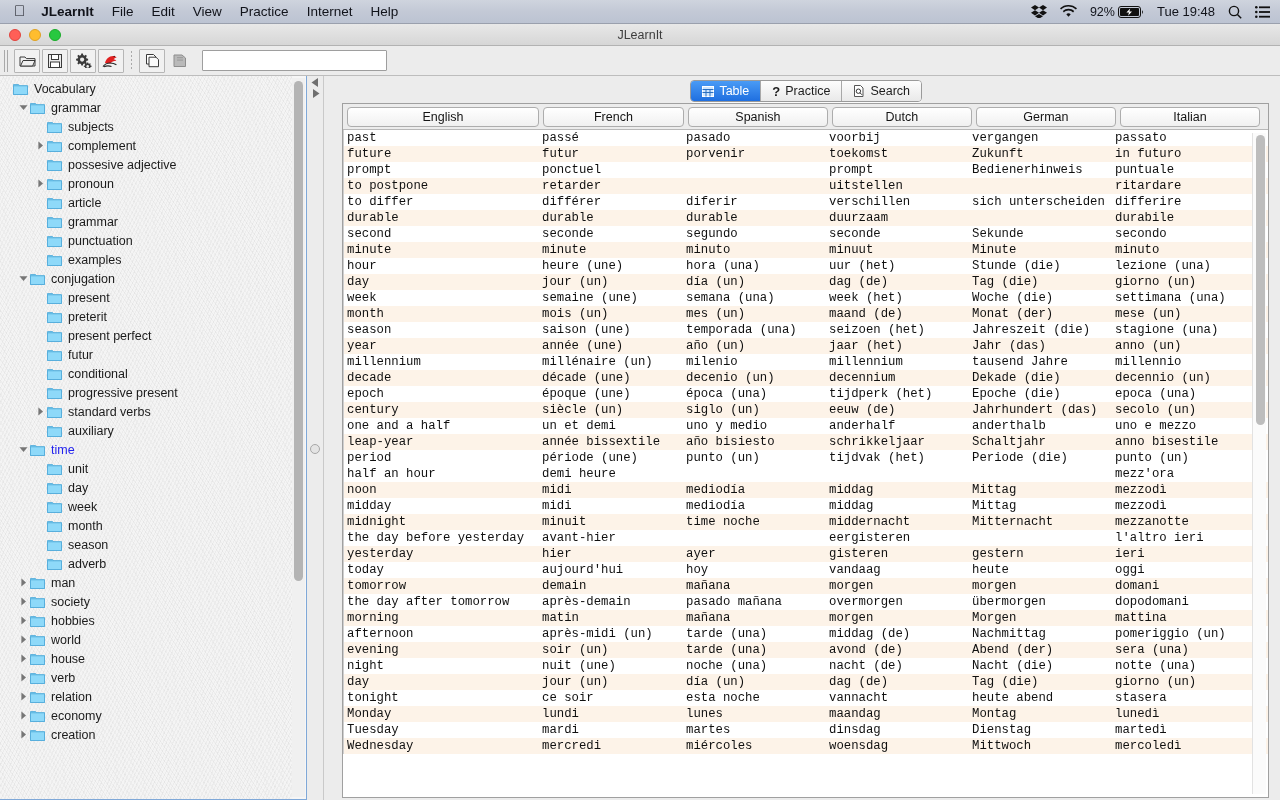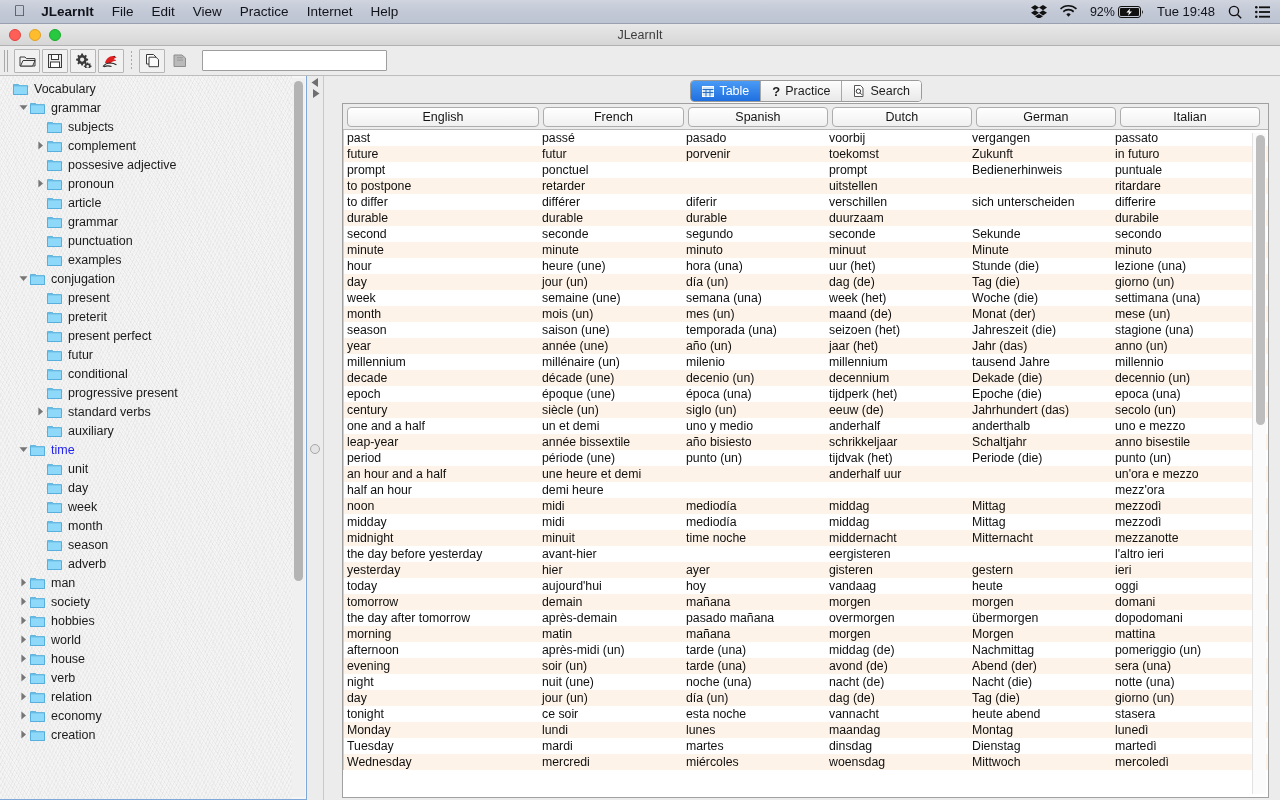--- a/index.html
+++ b/index.html
@@ -157,21 +157,21 @@
     height:20px; margin-right:4px;
     border:1px solid #adadad; border-radius:4px;
     background:linear-gradient(to bottom,#ffffff,#f0f0f0);
     display:flex;align-items:center;justify-content:center;
     font-size:12.5px; color:#141414;
   }
   #grid-scroll{
     position:absolute; left:0; right:0; top:26px; bottom:0;
     overflow:hidden;
   }
-  #grid{ width:100%; }
+  #grid{ width:100%;font-family:Liberation Mono, monospace; }
   .grow{ height:16px; display:flex; align-items:center; }
   .grow.odd{ background:#fdf3e8; }
   .gcell{
     font-size:12.3px; color:#101010;
     white-space:nowrap; overflow:hidden;
     padding-left:3px;
     line-height:16px;
   }
   .gcell:first-child{ border-left:1px solid #cfcfcf; }
 
@@ -1017,28 +1017,20 @@
                 <div class="gcell" style="width:143px">anno bisestile</div>
               </div>
               <div class="grow">
                 <div class="gcell" style="width:196px">period</div>
                 <div class="gcell" style="width:144px">période (une)</div>
                 <div class="gcell" style="width:143px">punto (un)</div>
                 <div class="gcell" style="width:143px">tijdvak (het)</div>
                 <div class="gcell" style="width:143px">Periode (die)</div>
                 <div class="gcell" style="width:143px">punto (un)</div>
               </div>
-              <div class="grow odd">
-                <div class="gcell" style="width:196px">an hour and a half</div>
-                <div class="gcell" style="width:144px">une heure et demi</div>
-                <div class="gcell" style="width:143px"></div>
-                <div class="gcell" style="width:143px">anderhalf uur</div>
-                <div class="gcell" style="width:143px"></div>
-                <div class="gcell" style="width:143px">un'ora e mezzo</div>
-              </div>
               <div class="grow">
                 <div class="gcell" style="width:196px">half an hour</div>
                 <div class="gcell" style="width:144px">demi heure</div>
                 <div class="gcell" style="width:143px"></div>
                 <div class="gcell" style="width:143px"></div>
                 <div class="gcell" style="width:143px"></div>
                 <div class="gcell" style="width:143px">mezz'ora</div>
               </div>
               <div class="grow odd">
                 <div class="gcell" style="width:196px">noon</div>

